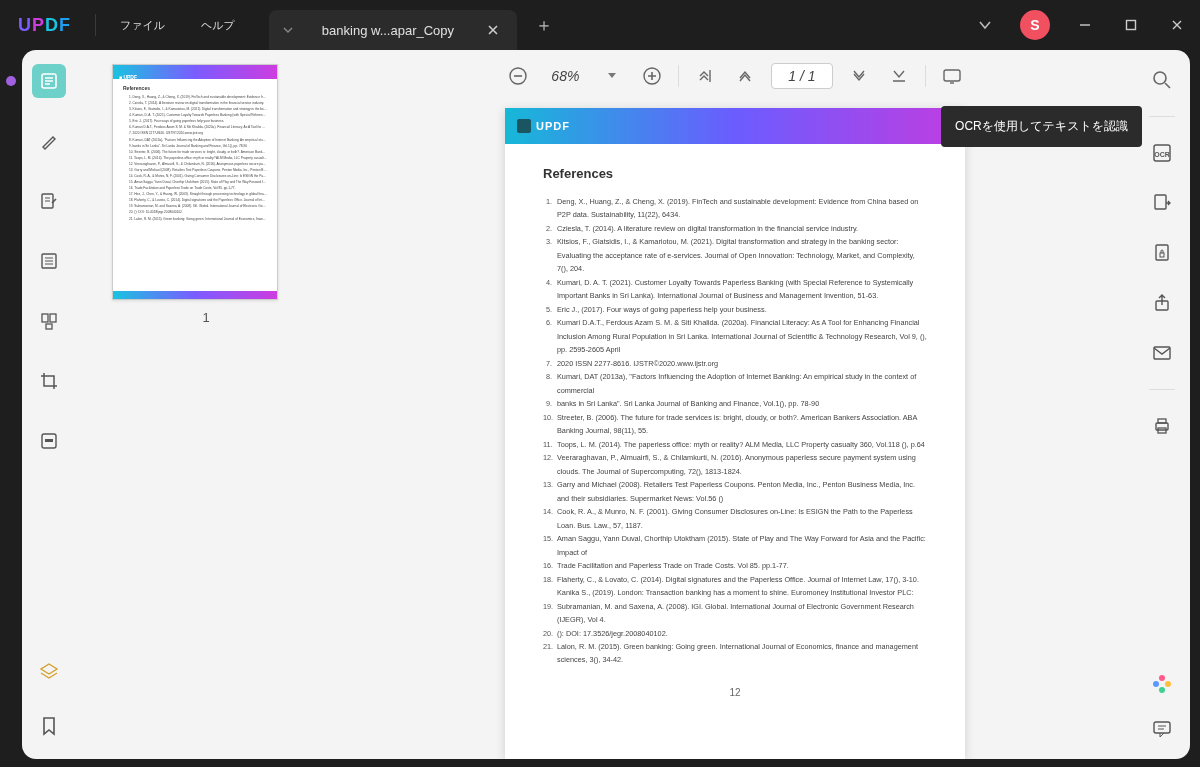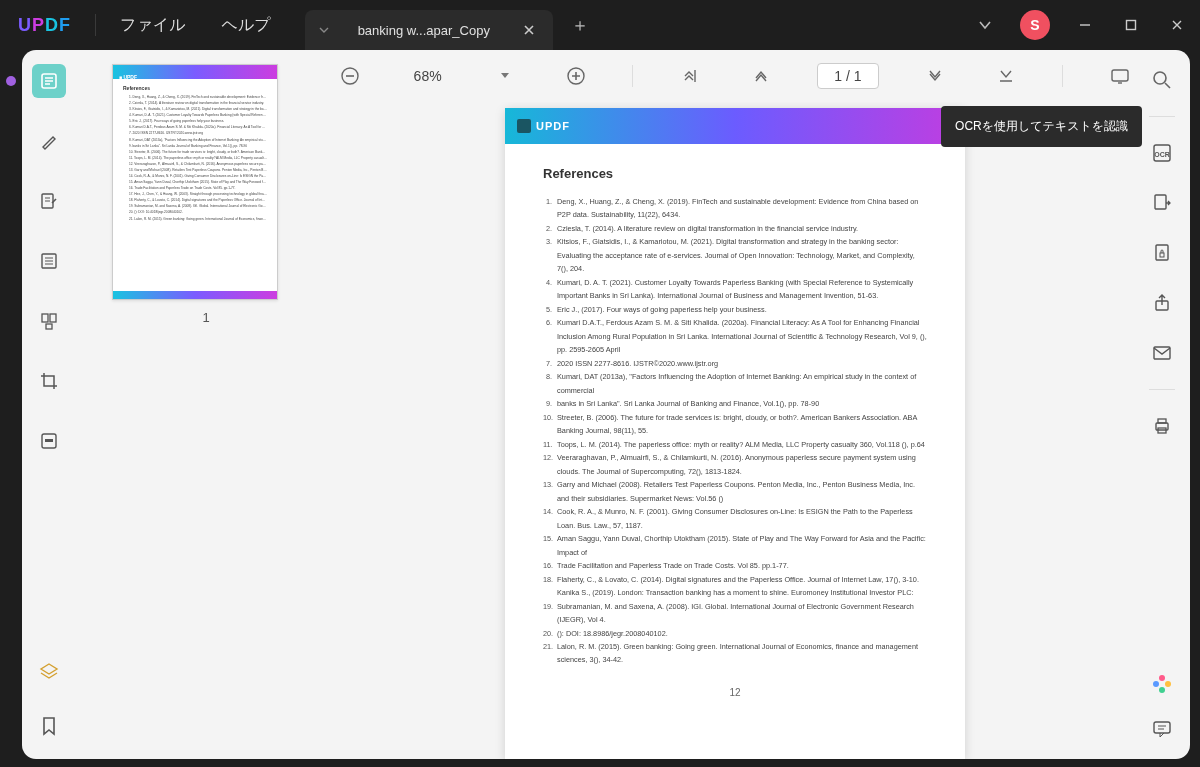--- a/index.html
+++ b/index.html
@@ -5,21 +5,21 @@
 * { margin: 0; padding: 0; box-sizing: border-box; font-family: "Segoe UI", "Meiryo", sans-serif; }
 body { background: #1e1e1e; width: 1200px; height: 767px; overflow: hidden; }
 
 .titlebar { height: 50px; background: #1e1e1e; display: flex; align-items: center; }
 .logo { font-weight: 700; font-size: 18px; padding: 0 18px; letter-spacing: 1px; }
 .logo .lg-u { color: #7b5cff; }
 .logo .lg-p { color: #cc3de0; }
 .logo .lg-d { color: #19c3e0; }
 .logo .lg-f { color: #1f9df0; }
 .menu-sep { width: 1px; height: 22px; background: #3a3a3a; margin: 0 6px; }
-.menu-item { color: #ddd; font-size: 16px; padding: 0 18px; cursor: pointer; }
+.menu-item { color: #ddd; font-size: 11px; padding: 0 18px; cursor: pointer; }
 .tab { height: 40px; background: #2b2b2b; border-radius: 8px 8px 0 0; display: flex; align-items: center; padding: 0 14px; margin-left: 16px; margin-top: 10px; color: #e0e0e0; font-size: 13px; min-width: 230px; gap: 21px; }
 .tab .tab-title { flex: 1; padding: 0 8px; }
 .tab .close { color: #ccc; cursor: pointer; padding: 4px; }
 .plus-tab { color: #bbb; padding: 0 18px; font-size: 18px; cursor: pointer; }
 .spacer { flex: 1; }
 .chev-down { color: #bbb; padding: 0 16px; cursor: pointer; }
 .avatar { width: 30px; height: 30px; border-radius: 50%; background: #f05060; color: #fff; display: flex; align-items: center; justify-content: center; font-size: 14px; font-weight: 600; margin: 0 12px; }
 .win-btns { display: flex; }
 .win-btn { width: 46px; height: 40px; display: flex; align-items: center; justify-content: center; color: #ccc; cursor: pointer; }
 
@@ -33,21 +33,21 @@
 .thumb-panel { width: 260px; padding: 14px 36px; overflow: hidden; }
 .thumb { width: 166px; height: 236px; background: #fff; border: 1px solid #ccc; position: relative; overflow: hidden; box-shadow: 0 1px 3px rgba(0,0,0,.1); }
 .thumb .grad-top { height: 14px; background: linear-gradient(90deg, #19c3e0, #7b5cff, #cc3de0); }
 .thumb .grad-bot { position: absolute; bottom: 0; left: 0; right: 0; height: 8px; background: linear-gradient(90deg, #19c3e0, #7b5cff, #cc3de0); }
 .thumb-body { padding: 6px 10px; }
 .thumb-title { font-size: 5px; font-weight: 700; color: #333; margin-bottom: 3px; }
 .thumb-line { font-size: 3.2px; color: #444; line-height: 1.9; white-space: nowrap; overflow: hidden; text-overflow: ellipsis; padding-left: 6px; }
 .thumb-num { text-align: center; color: #555; font-size: 13px; margin-top: 10px; }
 
 .main-col { flex: 1; display: flex; flex-direction: column; }
-.toolbar { height: 52px; display: flex; align-items: center; justify-content: space-between; gap: 12px; }
+.toolbar { height: 52px; display: flex; align-items: center; justify-content: center; gap: 12px; font-style: italic; }
 .tb-sep { width: 1px; height: 22px; background: #ddd; }
 .tb-btn { width: 28px; height: 28px; display: flex; align-items: center; justify-content: center; color: #666; cursor: pointer; border-radius: 4px; }
 .zoom-val { font-size: 14px; color: #444; min-width: 42px; text-align: center; }
 .page-box { border: 1px solid #ccc; border-radius: 4px; padding: 4px 16px; font-size: 14px; color: #444; background: #fff; }
 
 .doc-scroll { flex: 1; display: flex; justify-content: center; padding-top: 6px; overflow: hidden; }
 .page { width: 460px; background: #fff; box-shadow: 0 2px 10px rgba(0,0,0,.15); position: relative; }
 .page .grad { height: 36px; background: linear-gradient(90deg, #16b8d8, #6b5cff, #c13de0); display: flex; align-items: center; padding: 0 12px; }
 .page .grad-logo { color: #fff; font-weight: 700; font-size: 11px; letter-spacing: 1px; display: flex; align-items: center; gap: 5px; }
 .logo-sq { width: 14px; height: 14px; background: #1a5562; border-radius: 2px; }
@@ -342,21 +342,21 @@
               <li class="ref-item">
                 <span class="ref-num">18.</span>
                 <span class="ref-text">Flaherty, C., &amp; Lovato, C. (2014). Digital signatures and the Paperless Office. Journal of Internet Law, 17(), 3-10. Kanika S., (2019). London: Transaction banking has a moment to shine. Euromoney Institutional Investor PLC:</span>
               </li>
               <li class="ref-item">
                 <span class="ref-num">19.</span>
                 <span class="ref-text">Subramanian, M. and Saxena, A. (2008). IGI. Global. International Journal of Electronic Government Research (IJEGR), Vol 4.</span>
               </li>
               <li class="ref-item">
                 <span class="ref-num">20.</span>
-                <span class="ref-text">(): DOI: 18.8986/jegr.2008040102.</span>
+                <span class="ref-text">(): DOI: 17.3526/jegr.2008040102.</span>
               </li>
               <li class="ref-item">
                 <span class="ref-num">21.</span>
                 <span class="ref-text">Lalon, R. M. (2015). Green banking: Going green. International Journal of Economics, finance and management sciences, 3(), 34-42.</span>
               </li>
             </ol>
         </div>
         <div class="page-num">12</div>
       </div>
     </div>

